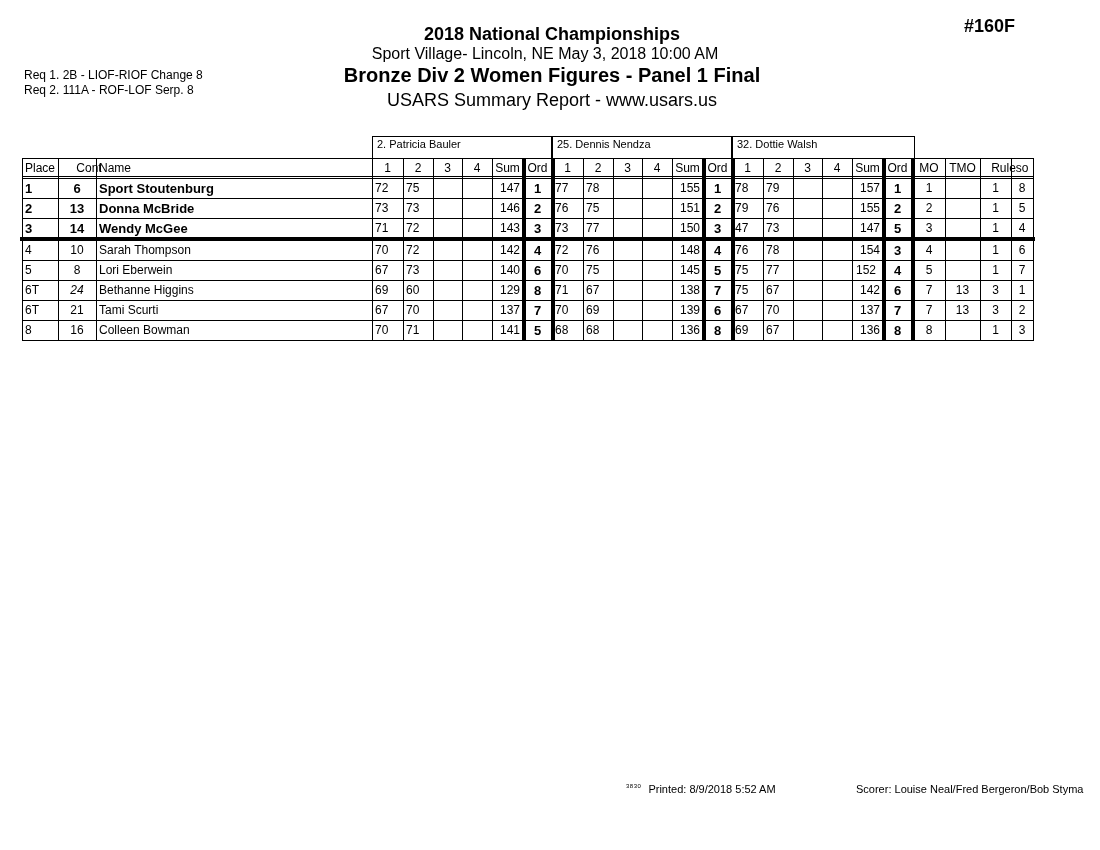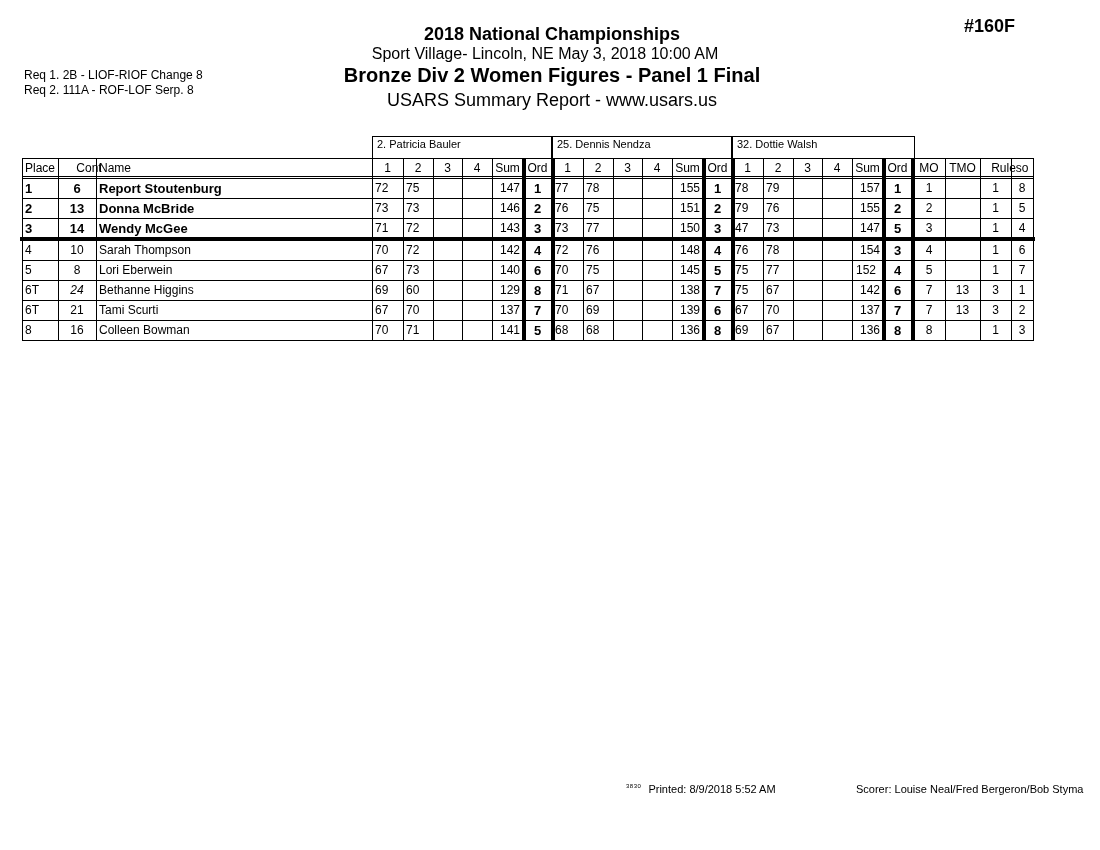--- a/index.html
+++ b/index.html
@@ -63,21 +63,21 @@
     <div class="cell c" style="left: 822px; top: 159px; width: 30px; height: 19px; line-height: 19px;">4</div>
     <div class="cell c" style="left: 852px; top: 159px; width: 31px; height: 19px; line-height: 19px;">Sum</div>
     <div class="cell c" style="left: 883px; top: 159px; width: 29px; height: 19px; line-height: 19px;">Ord</div>
     <div class="cell c" style="left: 913px; top: 159px; width: 32px; height: 19px; line-height: 19px;">MO</div>
     <div class="cell c" style="left: 945px; top: 159px; width: 35px; height: 19px; line-height: 19px;">TMO</div>
     <div class="cell c" style="left: 980px; top: 159px; width: 31px; height: 19px; line-height: 19px; margin-left: 8px;">Rule</div>
     <div class="cell c" style="left: 1011px; top: 159px; width: 22px; height: 19px; line-height: 19px;">so</div>
     <div class="" style="left: 22px; top: 178px; width: 1011px; height: 20px; position: absolute;"></div>
     <div class="cell l b" style="left: 22px; top: 179px; width: 36px; height: 19px; font-size: 13px;">1</div>
     <div class="cell c b" style="left: 58px; top: 179px; width: 38px; height: 19px; font-size: 13px;">6</div>
-    <div class="cell l b" style="left: 96px; top: 179px; width: 276px; height: 19px; font-size: 13px;">Report Stoutenburg</div>
+    <div class="cell l b" style="left: 96px; top: 179px; width: 276px; height: 19px; font-size: 13px;">Sport Stoutenburg</div>
     <div class="cell l" style="left: 372px; top: 179px; width: 31px; height: 19px;">72</div>
     <div class="cell l" style="left: 403px; top: 179px; width: 30px; height: 19px;">75</div>
     <div class="cell c" style="left: 433px; top: 179px; width: 29px; height: 19px;"></div>
     <div class="cell c" style="left: 462px; top: 179px; width: 30px; height: 19px;"></div>
     <div class="cell r" style="left: 492px; top: 179px; width: 31px; height: 19px;">147</div>
     <div class="cell ord" style="left: 523px; top: 179px; width: 29px; height: 19px;">1</div>
     <div class="cell l" style="left: 552px; top: 179px; width: 31px; height: 19px;">77</div>
     <div class="cell l" style="left: 583px; top: 179px; width: 30px; height: 19px;">78</div>
     <div class="cell c" style="left: 613px; top: 179px; width: 29px; height: 19px;"></div>
     <div class="cell c" style="left: 642px; top: 179px; width: 30px; height: 19px;"></div>

